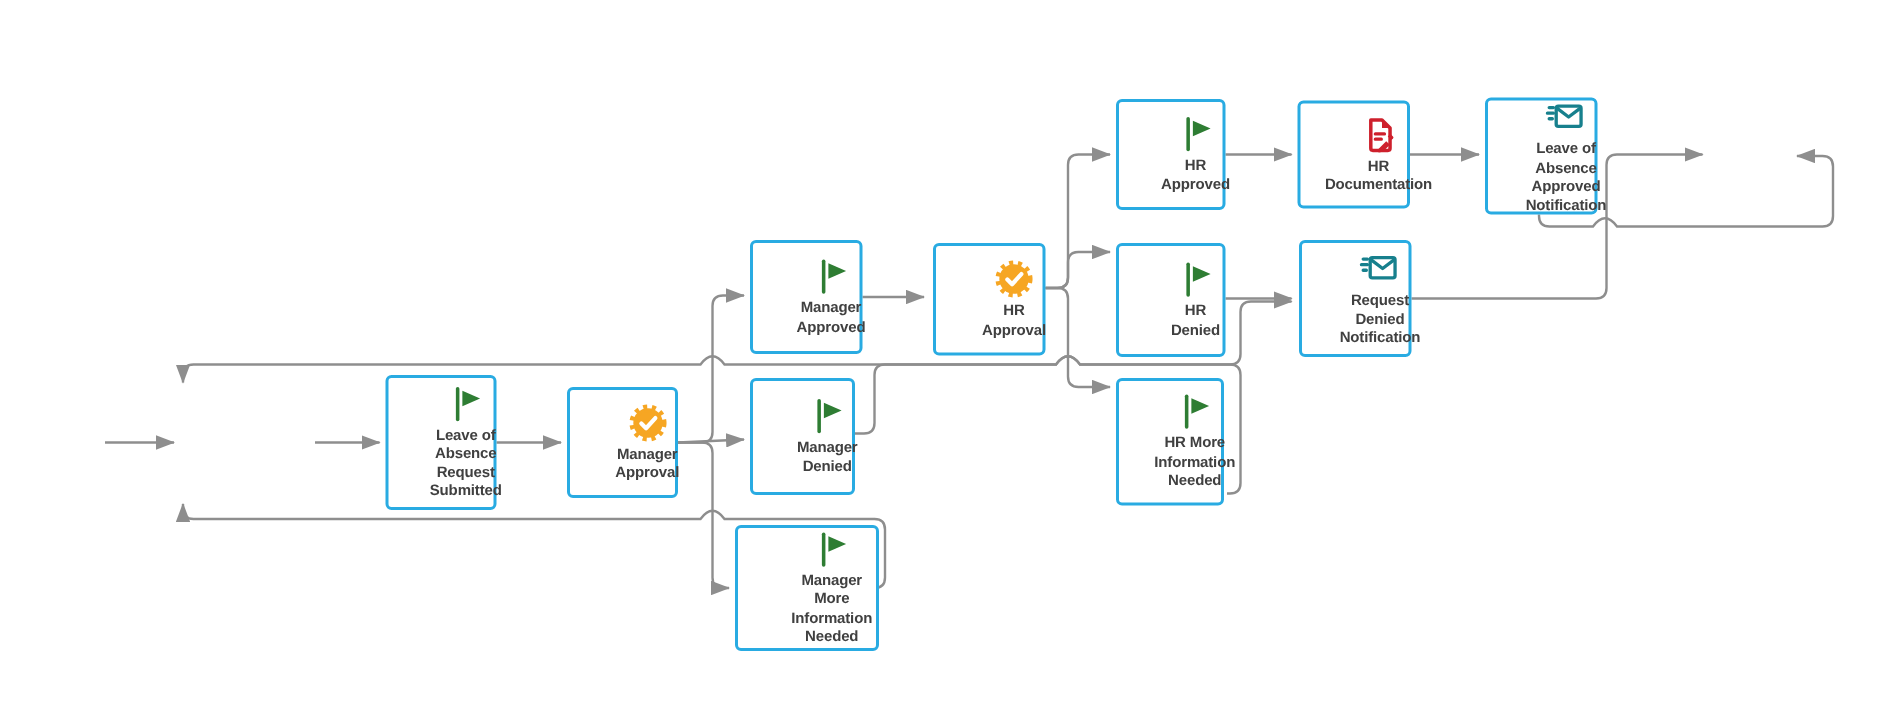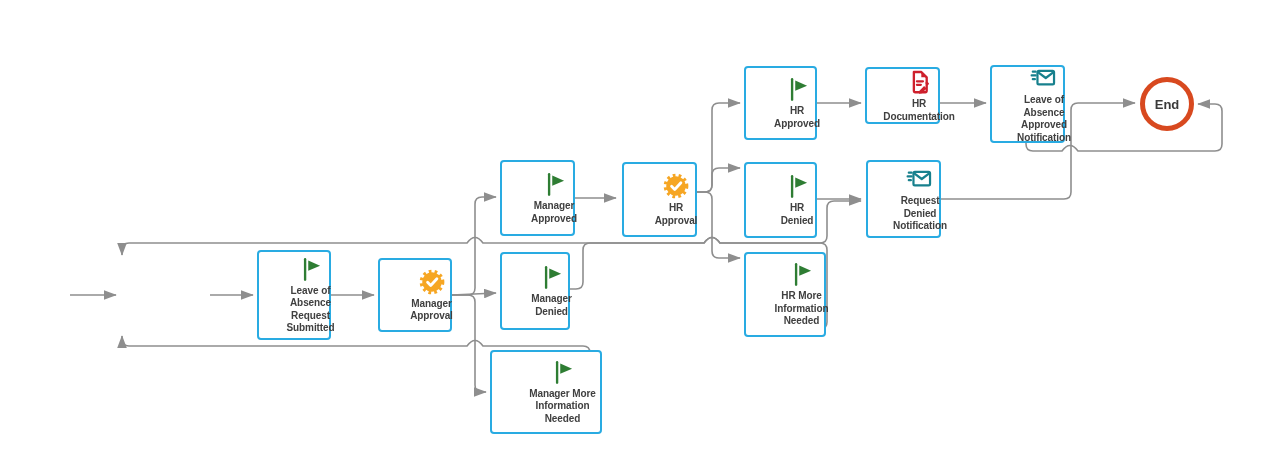--- a/index.html
+++ b/index.html
@@ -90,21 +90,21 @@
     <div class="node" style="left: 500px; top: 252px; width: 70px; height: 78px; border-color: rgb(41, 171, 226); background: rgb(255, 255, 255);">
       <div class="node-icon">
         <svg width="27" height="27" viewBox="0 0 24 24">
           <path d="M7.2 2.8 V21" stroke="#2E7D33" stroke-width="2.1" stroke-linecap="round" fill="none"></path>
           <path d="M10 4 L20.5 8.6 L10 13.2 Z" fill="#2E7D33"></path>
         </svg>
       </div>
       <div class="node-label" style="color: rgb(64, 64, 64);">Manager
 Denied</div>
     </div>
-    <div class="node" style="left: 490px; top: 350px; width: 112px; height: 84px; border-color: rgb(41, 171, 226); background: rgb(255, 255, 255);">
+    <div class="node" style="left: 490px; top: 350px; width: 96px; height: 84px; border-color: rgb(41, 171, 226); background: rgb(255, 255, 255);">
       <div class="node-icon">
         <svg width="27" height="27" viewBox="0 0 24 24">
           <path d="M7.2 2.8 V21" stroke="#2E7D33" stroke-width="2.1" stroke-linecap="round" fill="none"></path>
           <path d="M10 4 L20.5 8.6 L10 13.2 Z" fill="#2E7D33"></path>
         </svg>
       </div>
       <div class="node-label" style="color: rgb(64, 64, 64);">Manager More
 Information
 Needed</div>
     </div>
@@ -129,32 +129,32 @@
     </div>
     <div class="node" style="left: 744px; top: 66px; width: 73px; height: 74px; border-color: rgb(41, 171, 226); background: rgb(255, 255, 255);">
       <div class="node-icon">
         <svg width="27" height="27" viewBox="0 0 24 24">
           <path d="M7.2 2.8 V21" stroke="#2E7D33" stroke-width="2.1" stroke-linecap="round" fill="none"></path>
           <path d="M10 4 L20.5 8.6 L10 13.2 Z" fill="#2E7D33"></path>
         </svg>
       </div>
       <div class="node-label" style="color: rgb(64, 64, 64);">HR Approved</div>
     </div>
-    <div class="node" style="left: 744px; top: 252px; width: 82px; height: 85px; border-color: rgb(41, 171, 226); background: rgb(255, 255, 255);">
+    <div class="node" style="left: 744px; top: 252px; width: 72px; height: 85px; border-color: rgb(41, 171, 226); background: rgb(255, 255, 255);">
       <div class="node-icon">
         <svg width="27" height="27" viewBox="0 0 24 24">
           <path d="M7.2 2.8 V21" stroke="#2E7D33" stroke-width="2.1" stroke-linecap="round" fill="none"></path>
           <path d="M10 4 L20.5 8.6 L10 13.2 Z" fill="#2E7D33"></path>
         </svg>
       </div>
       <div class="node-label" style="color: rgb(64, 64, 64);">HR More
 Information
 Needed</div>
     </div>
-    <div class="node" style="left: 865px; top: 67px; width: 75px; height: 57px; border-color: rgb(41, 171, 226); background: rgb(255, 255, 255);">
+    <div class="node" style="left: 865px; top: 67px; width: 75px; height: 72px; border-color: rgb(41, 171, 226); background: rgb(255, 255, 255);">
       <div class="node-icon">
         <svg width="28" height="28" viewBox="0 0 24 24">
           <path d="M7.6 3.4 H14 L18.6 8 V19.6 A1.2 1.2 0 0 1 17.4 20.8 H8.8 A1.2 1.2 0 0 1 7.6 19.6 Z" fill="none" stroke="#CE202C" stroke-width="2" stroke-linejoin="round"></path>
           <path d="M14 3.4 V8 H18.6 Z" fill="#CE202C"></path>
           <path d="M10.2 11.4 h5.2 M10.2 14.4 h3.4" stroke="#CE202C" stroke-width="1.9" stroke-linecap="round"></path>
           <path d="M12.4 19.5 l4 -4 2.1 2.1 -4 4 -2.5 0.4 Z" fill="#CE202C"></path>
           <path d="M17.3 12.8 l0.9 -0.9 a0.8 0.8 0 0 1 1.1 0 l1 1 a0.8 0.8 0 0 1 0 1.1 l-0.9 0.9 Z" fill="#CE202C"></path>
         </svg>
       </div>
       <div class="node-label" style="color: rgb(64, 64, 64);">HR
@@ -178,16 +178,13 @@
           <rect x="6.4" y="5.8" width="14.2" height="11.6" rx="1.2" fill="none" stroke="#17808D" stroke-width="1.9"></rect>
           <path d="M6.8 6.9 L13.5 12 L20.2 6.9" fill="none" stroke="#17808D" stroke-width="1.9" stroke-linejoin="round"></path>
           <path d="M2.4 6.6 h2.4 M1.4 9.8 h3.4 M2.4 13 h1.8" stroke="#17808D" stroke-width="1.9" stroke-linecap="round"></path>
         </svg>
       </div>
       <div class="node-label" style="color: rgb(64, 64, 64);">Leave of
 Absence
 Approved
 Notification</div>
     </div>
-    <div class="terminal" style="left: 1140px; top: 77px; width: 54px; height: 54px; border-style: solid; border-color: rgb(216, 73, 31); border-width: 5px;">
-      <span>End</span>
-    </div>
   </div>
 
 </body></html>

